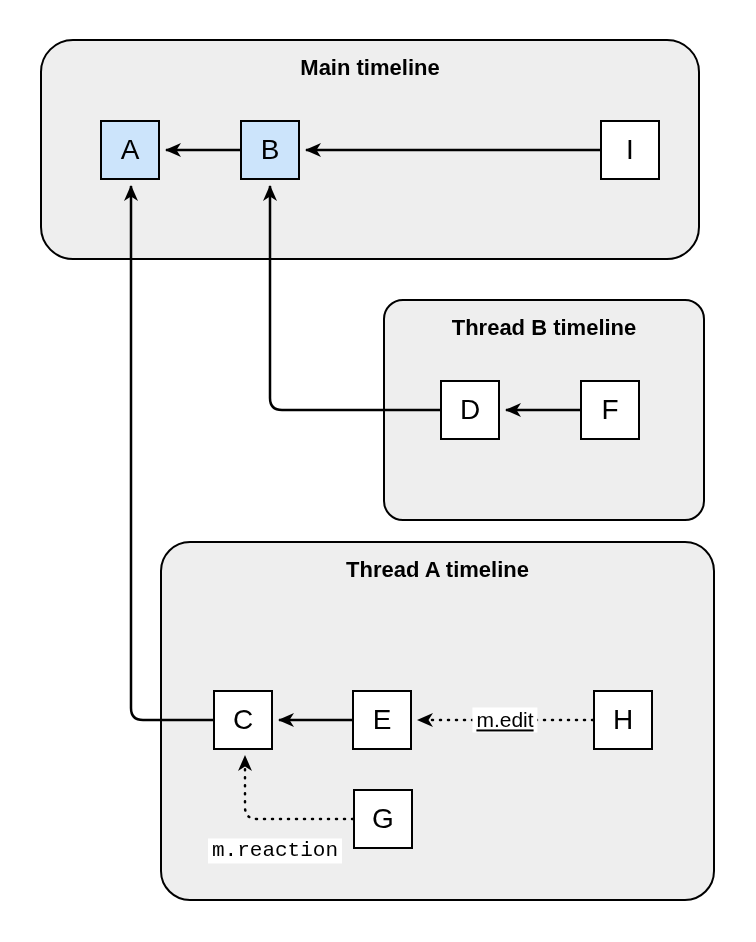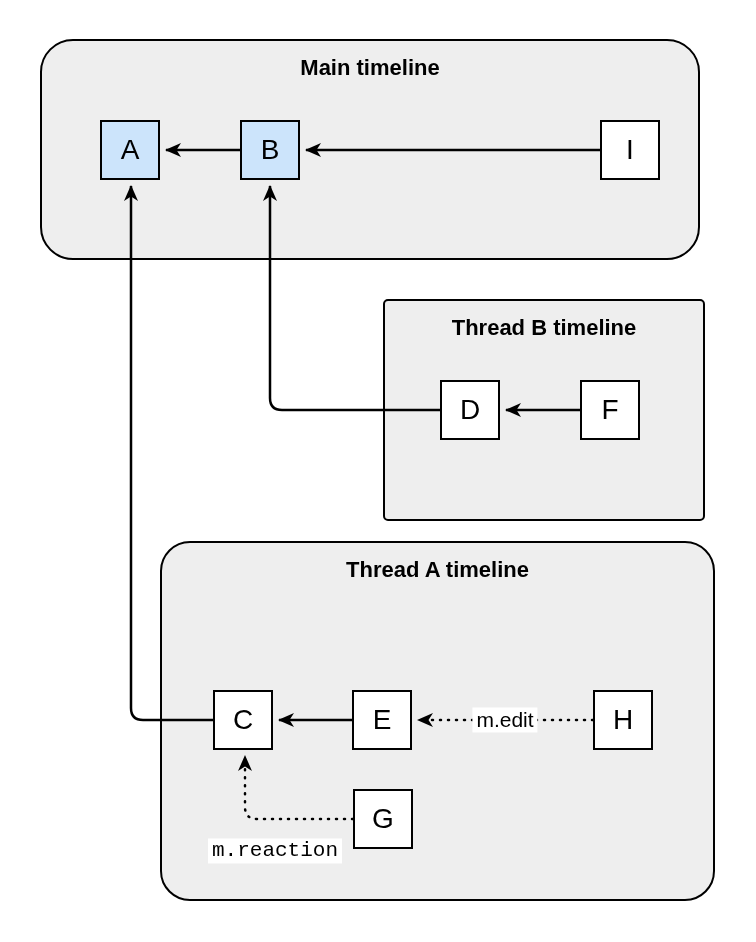--- a/index.html
+++ b/index.html
@@ -4,21 +4,21 @@
 <style>
   html,body{margin:0;padding:0;background:#ffffff;}
   body{width:756px;height:942px;position:relative;font-family:"Liberation Sans",sans-serif;color:#000;}
   .stage{position:absolute;left:0;top:0;width:756px;height:942px;}
 
   .container{position:absolute;background:var(--container_fill,#eeeeee);
              border:2px solid var(--border,#000);box-sizing:border-box;}
   .container .title{text-align:center;font-weight:bold;font-size:22px;padding-top:14px;}
 
   #c-main   {left:40px;top:39px;width:660px;height:221px;border-radius:33px;}
-  #c-threadB{left:383px;top:299px;width:322px;height:222px;border-radius:5px;}
+  #c-threadB{left:383px;top:299px;width:322px;height:222px;border-radius:20px;}
   #c-threadA{left:160px;top:541px;width:555px;height:360px;border-radius:30px;}
 
   .node{position:absolute;width:60px;height:60px;box-sizing:border-box;z-index:2;
         border:2px solid var(--border,#000);background:var(--node_fill,#ffffff);
         display:flex;align-items:center;justify-content:center;font-size:28px;}
   .node.highlight{background:var(--highlight_fill,#cce4fb);}
 
   #n-A{left:100px;top:120px;}
   #n-B{left:240px;top:120px;}
   #n-I{left:600px;top:120px;}
@@ -30,21 +30,21 @@
   #n-G{left:353px;top:789px;}
 
   svg.edges{position:absolute;left:0;top:0;z-index:5;pointer-events:none;}
   svg.edges path.edge{fill:none;stroke:var(--border,#000);stroke-width:2.5;}
   svg.edges path.dotted{stroke-dasharray:1 7;stroke-linecap:round;}
   svg.edges .arrowhead{fill:var(--border,#000);}
 
   .edge-label{position:absolute;z-index:6;background:var(--label_bg,#ffffff);
               font-size:21px;line-height:1.1;padding:1px 4px;
               transform:translate(-50%,-50%);white-space:nowrap;}
-  #lbl-edit{left:505px;top:720px;}
+  #lbl-edit{left:505px;top:720px;text-decoration:underline;}
   #lbl-reaction{left:275px;top:851px;font-family:Liberation Mono, monospace;}
 </style>
 </head>
 <body>
 
 <div class="stage">
 
   <div class="container" id="c-main">
     <div class="title">Main timeline</div>
   </div>

